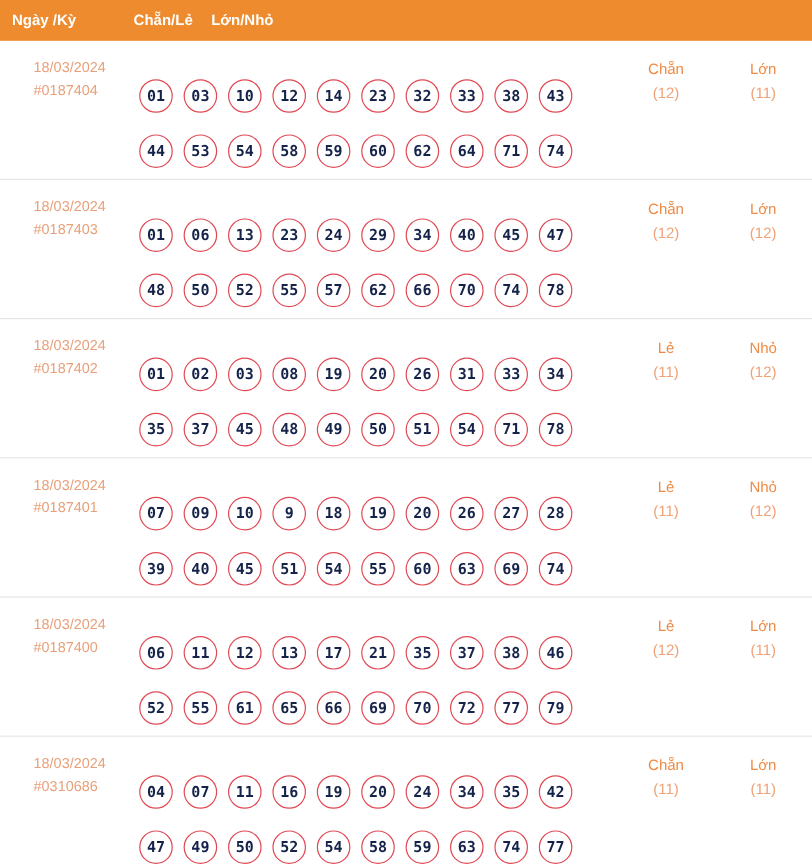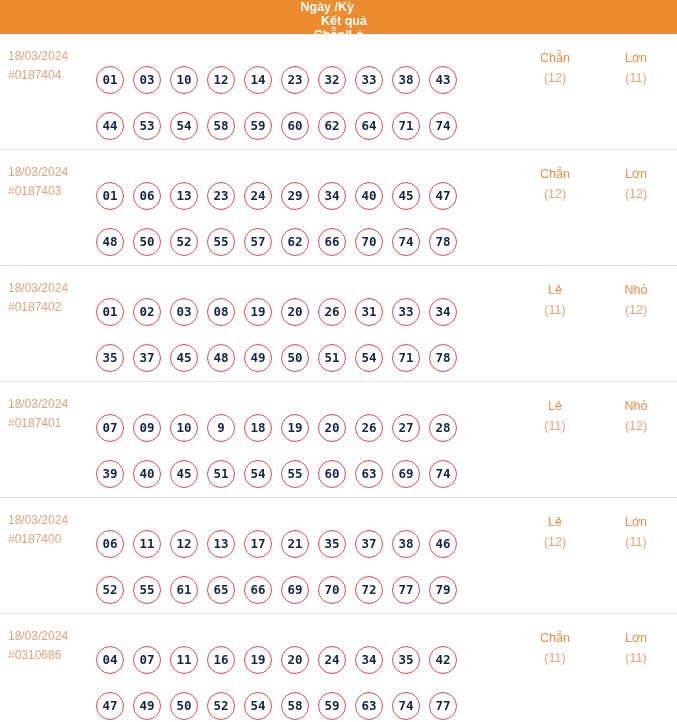--- a/index.html
+++ b/index.html
@@ -24,21 +24,20 @@
   
   .table-header {
     display: flex;
     align-items: center;
     height: 34px;
     background: #ED8B2E;
     color: #ffffff;
     font-size: 12.5px;
     font-weight: bold;
     box-sizing: border-box;
-    flex-direction: column;
   }
   .th-date {
     width: 96px;
     padding-left: 10px;
     box-sizing: border-box;
   }
   .th-result {
     flex: 1 1 auto;
     padding-left: 11px;
     box-sizing: border-box;
@@ -67,20 +66,21 @@
   }
 
   .cell-date {
     width: 96px;
     padding: 13px 0 0 8px;
     box-sizing: border-box;
     color: #E8A07A;
     font-size: 12px;
     line-height: 19px;
     white-space: nowrap;
+    margin-left: 20px;
   }
   .cell-date .kyline { display: block; }
 
   .cell-result {
     flex: 1 1 auto;
     padding: 8px 0 0 0;
     box-sizing: border-box;
     margin-top: 15px;
   }
   .ball-row {
@@ -123,21 +123,20 @@
     color: #EFA277;
   }
 </style>
 </head>
 <body>
 
 <div class="results-table">
 
   <div class="table-header">
     <div class="th-date">Ngày /Kỳ</div>
-    <div class="th-result">Kết quả</div>
     <div class="th-parity">Chẵn/Lẻ</div>
     <div class="th-size">Lớn/Nhỏ</div>
   </div>
 
   <div id="rows-container">
       <div class="table-row">
         <div class="cell-date"><span>18/03/2024</span><span class="kyline">#0187404</span></div>
         <div class="cell-result">
           <div class="ball-row">
             <div class="ball">01</div>

